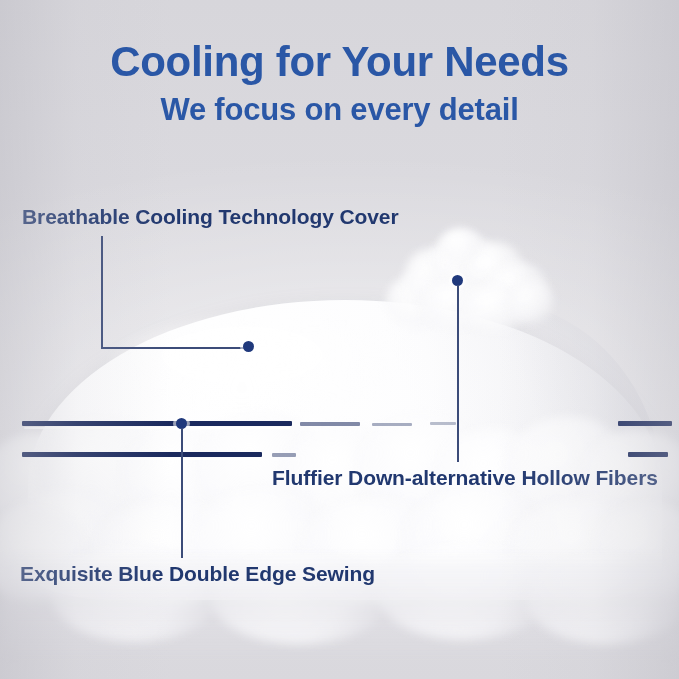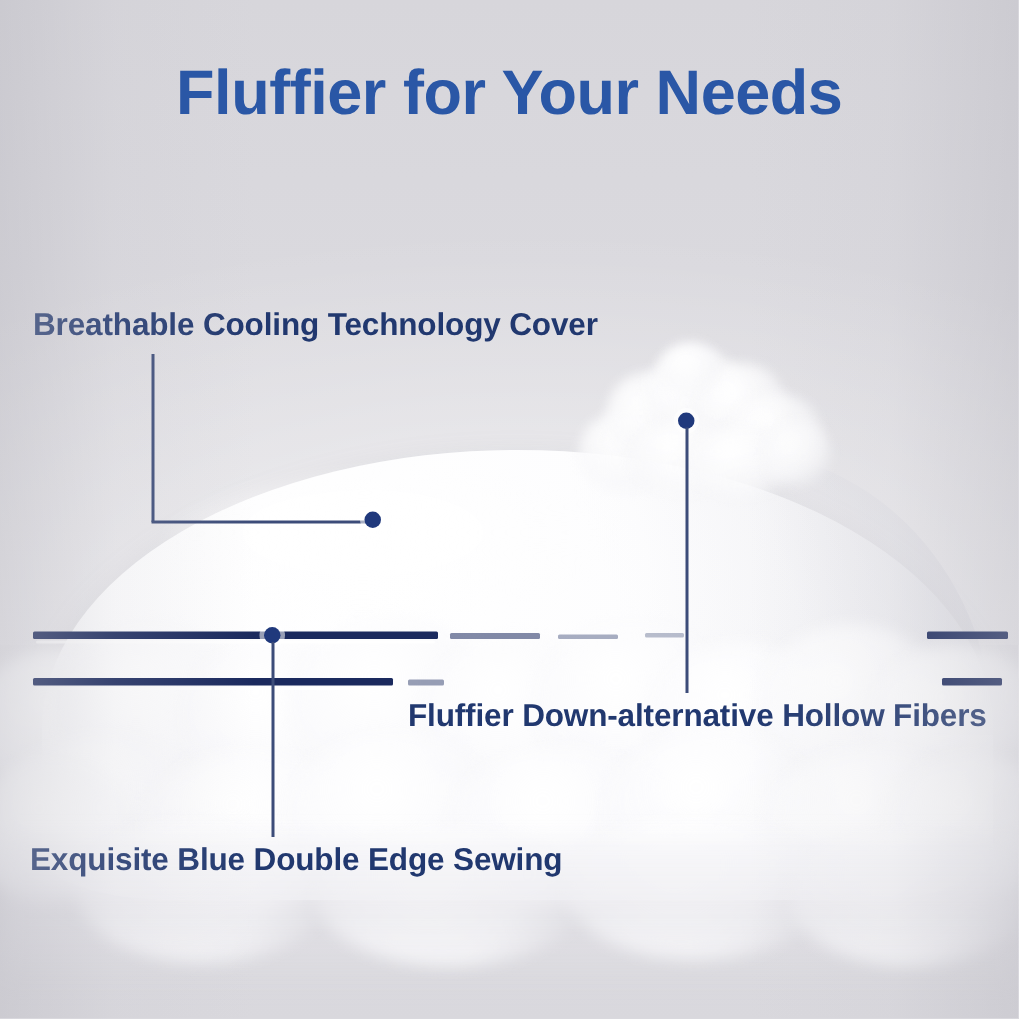--- a/index.html
+++ b/index.html
@@ -221,15 +221,16 @@
   <div class="leader leader-v" style="left:457px; top:285px; height:177px;"></div>
   <div class="callout-label" style="left:272px; top:466px;">Fluffier Down-alternative Hollow Fibers</div>
 
   <div class="dot" style="left:176px; top:418px;"></div>
   <div class="leader leader-v" style="left:181px; top:428px; height:130px;"></div>
   <div class="callout-label" style="left:20px; top:562px;">Exquisite Blue Double Edge Sewing</div>
 
   <div class="vignette-left"></div>
   <div class="vignette-right"></div>
 
-  <div class="title">Fluffier for Your Needs</div>
+  <div class="title">Cooling for Your Needs</div>
+  <div class="subtitle">We focus on every detail</div>
 
 </div>
 
 </body></html>

